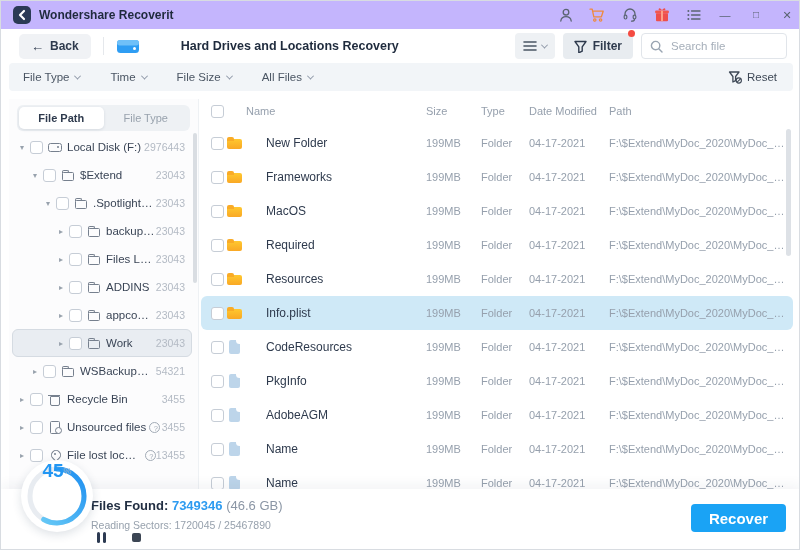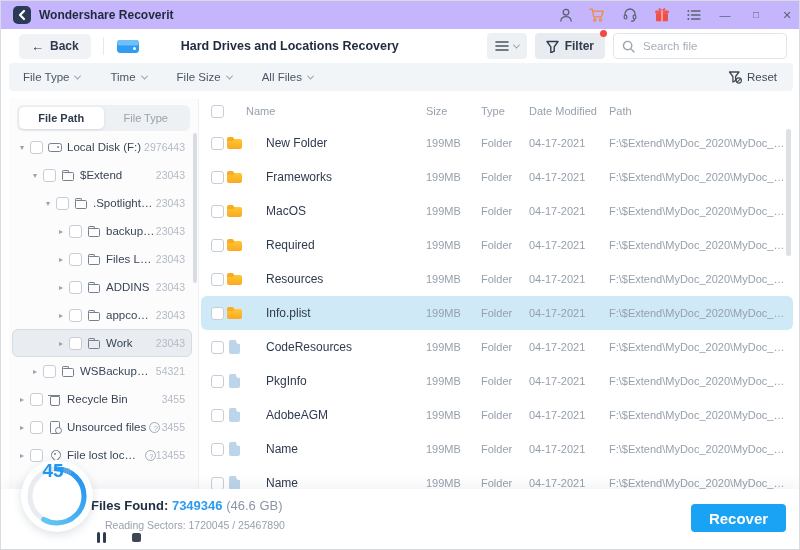--- a/index.html
+++ b/index.html
@@ -18,21 +18,21 @@
   
   .navbar{position:absolute;left:0;top:28px;width:800px;height:34px;background:#fff;display:flex;align-items:center;}
   .back-btn{margin-left:18px;height:25px;background:#f0f2f5;border-radius:5px;display:flex;align-items:center;padding:0 12px;gap:6px;font-size:12px;color:#2e3a4d;font-weight:bold;}
   .back-arrow{font-size:13px;color:#2e3a4d;font-weight:normal;}
   .nav-sep{width:1px;height:18px;background:#e5e8ec;margin:0 12px;}
   .nav-title{font-size:12.5px;font-weight:bold;color:#1f2b3d;margin-left:8px;padding-left:33px;}
   .nav-right{position:absolute;right:14px;top:4px;height:26px;display:flex;align-items:center;gap:8px;}
   .view-btn{height:26px;background:#eef1f4;border-radius:4px;display:flex;align-items:center;padding:0 8px;gap:5px;}
   .filter-btn{position:relative;height:26px;background:#e8ecf0;border-radius:4px;display:flex;align-items:center;padding:0 11px;gap:6px;font-size:12px;font-weight:bold;color:#2e3a4d;}
   .filter-dot{position:absolute;right:-2px;top:-3px;width:7px;height:7px;border-radius:50%;background:#f44b41;}
-  .search-box{width:174px;height:26px;border:1px solid #e1e5ea;border-radius:4px;background:#fff;display:flex;align-items:center;padding:0 8px;gap:6px;}
+  .search-box{width:146px;height:26px;border:1px solid #e1e5ea;border-radius:4px;background:#fff;display:flex;align-items:center;padding:0 8px;gap:6px;}
   .search-box input{border:none;outline:none;flex:1;font-size:11.5px;color:#3a4556;min-width:0;background:transparent;}
   .search-box input::placeholder{color:#a5aeb9;}
 
   
   .filterbar{position:absolute;left:8px;top:62px;width:784px;height:28px;background:#f2f5f8;border-radius:4px;display:flex;align-items:center;padding:0 14px;}
   .fitem{display:flex;align-items:center;gap:6px;margin-right:30px;font-size:11.5px;color:#4a5563;}
   .caret{width:5px;height:5px;border-right:1.4px solid #8b96a5;border-bottom:1.4px solid #8b96a5;transform:rotate(45deg) translate(-1px,-1px);}
   .reset{margin-left:auto;display:flex;align-items:center;gap:5px;font-size:11.5px;color:#3e4856;}
 
   
@@ -90,21 +90,21 @@
   .pct{position:absolute;left:0;top:0;width:72px;height:72px;display:flex;justify-content:center;}
   .pct .num{font-size:19px;font-weight:bold;color:#2196f3;}
   .pct .sign{font-size:9px;color:#9fb3c8;margin-top:6px;}
   .pause-btn{position:absolute;left:96px;top:43px;width:9px;height:11px;display:flex;gap:3px;}
   .pause-btn span{width:3px;height:11px;background:#2c3a52;border-radius:1.5px;}
   .stop-btn{position:absolute;left:131px;top:44px;width:9px;height:9px;background:#3c4654;border-radius:2px;}
   .ff-line{position:absolute;left:90px;top:9px;font-size:13px;color:#222f43;}
   .ff-line .lbl{font-weight:bold;}
   .ff-line .cnt{color:#2d9bf0;font-weight:bold;}
   .ff-line .sz{color:#8b96a5;}
-  .rs-line{position:absolute;left:104px;top:30px;font-size:10.5px;color:#97a1ad;}
+  .rs-line{position:absolute;left:90px;top:30px;font-size:10.5px;color:#97a1ad;}
   .recover-btn{position:absolute;right:15px;top:15px;width:95px;height:28px;background:#1aa3f5;border:none;border-radius:4px;color:#fff;font-size:15px;font-weight:bold;display:flex;align-items:center;justify-content:center;}
 </style>
 </head>
 <body>
 
 <div id="app">
 
   <div class="titlebar">
     <div class="logo">
       <svg width="12" height="12" viewBox="0 0 12 12">

